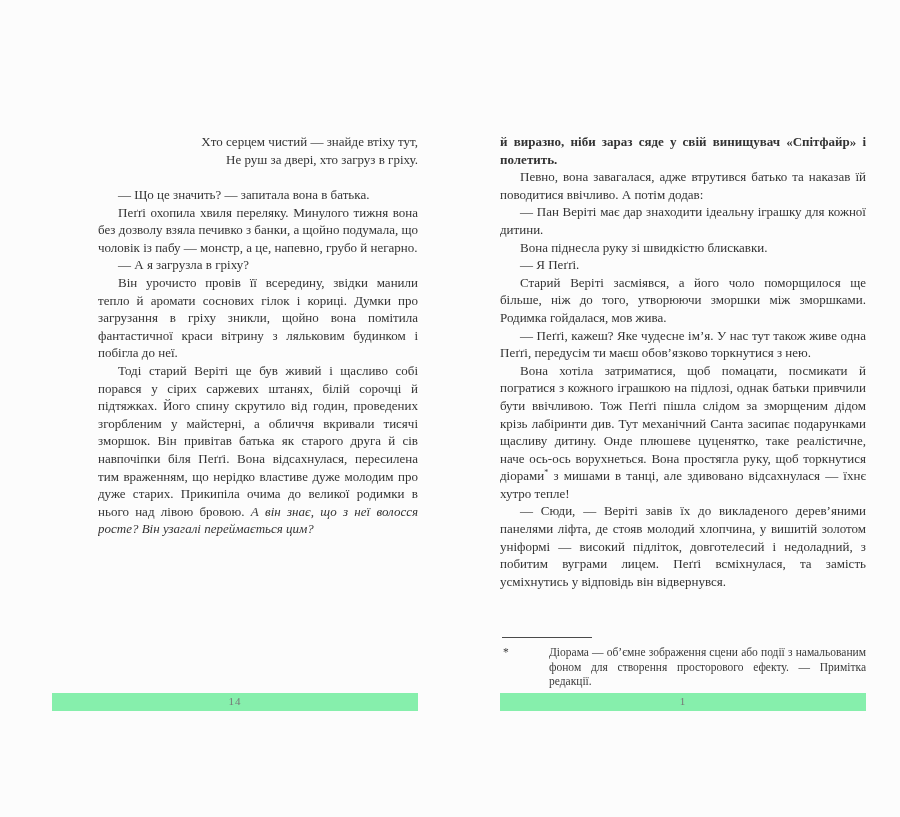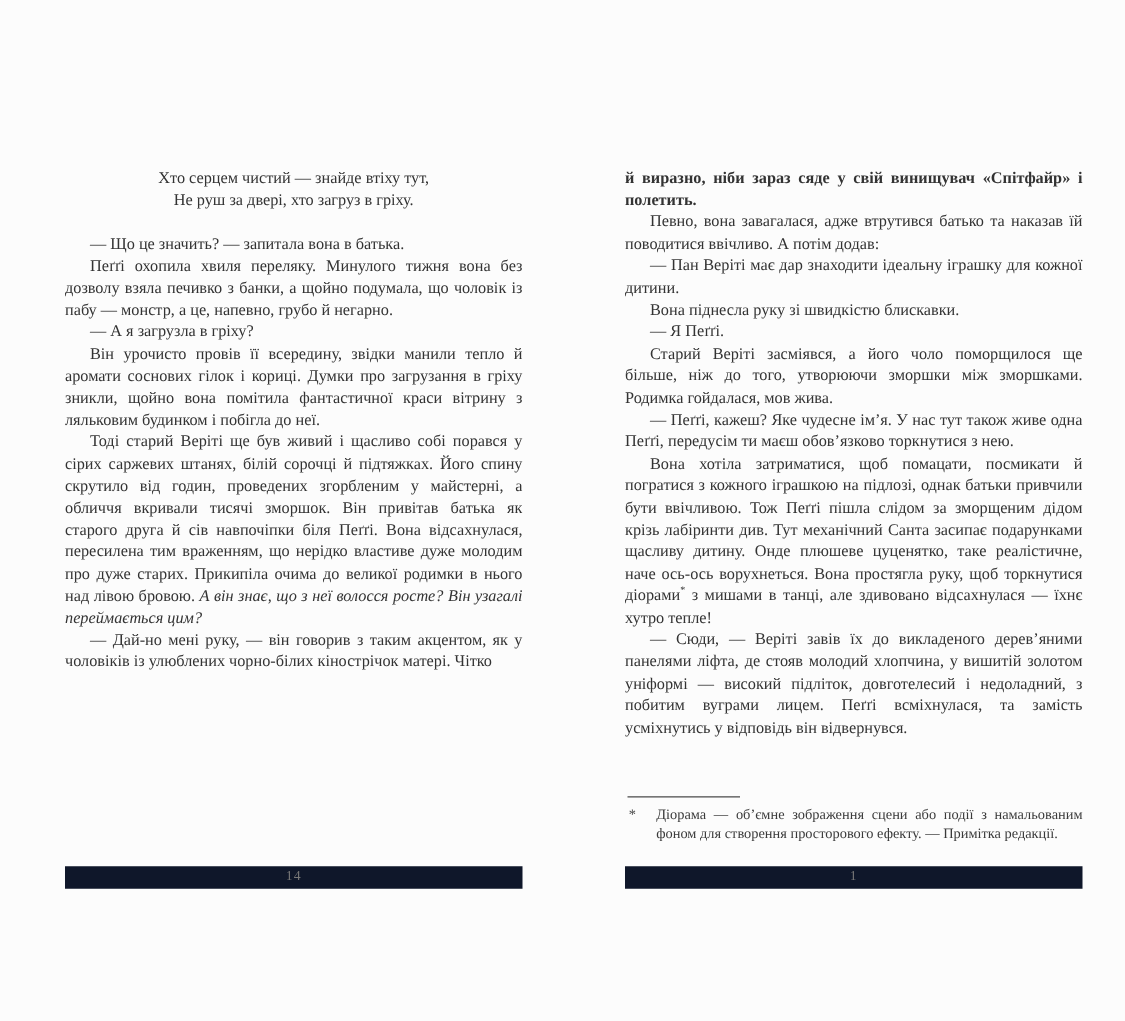--- a/index.html
+++ b/index.html
@@ -20,21 +20,21 @@
     inset: 0;
   }
   .page {
     position: absolute;
     top: 133px;
   }
   .page.left  { left: 52px;  width: 366px; }
   .page.right { left: 500px; width: 366px; }
 
   .epigraph {
-    text-align: center;
+    text-align: right;
     font-size: 13px;
     line-height: 18px;
     margin-bottom: 17px;
     color: #333333;
   }
 
   .body-text {
     font-size: 13px;
     line-height: 17.6px;
     text-align: justify;
@@ -53,20 +53,21 @@
     font-style: italic;
   }
   .body-text sup {
     font-size: 0.62em;
     line-height: 0;
     vertical-align: super;
   }
   .page.left .body-text {
     max-height: 516px;
     overflow: hidden;
+    margin-left: 46px;
   }
 
   .footnote {
     position: absolute;
     top: 503px;
     left: 0;
     width: 366px;
     background: #fcfcfc;
     z-index: 2;
     padding-top: 1px;
@@ -84,54 +85,54 @@
     color: #3a3a3a;
   }
   .fn-marker {
     flex: 0 0 22px;
     padding-left: 3px;
   }
   .fn-text {
     flex: 1;
     text-align: justify;
     hyphens: auto;
+    margin-left: 24px;
     -webkit-hyphens: auto;
   }
 
   .page-number {
     position: absolute;
     top: 560px;
     left: 0;
     width: 100%;
     text-align: center;
     font-size: 11px;
     letter-spacing: 1px;
     color: #777777;
-    background: #0f172a;
+    background: #86efac;
     z-index: 3;
     padding: 2px 0 4px 0;
   }
 </style>
 </head>
 <body>
 
 <div class="spread">
 
   <section class="page left">
     <div class="epigraph">
       <div>Хто серцем чистий — знайде втіху тут,</div>
       <div>Не руш за двері, хто загруз в гріху.</div>
     </div>
     <div class="body-text">
         <p><span>— Що це значить? — запитала вона в батька.</span></p>
         <p><span>Пеґґі охопила хвиля переляку. Минулого тижня вона без дозволу взяла печивко з банки, а щойно подумала, що чоловік із пабу — монстр, а це, напевно, грубо й негарно.</span></p>
         <p><span>— А я загрузла в гріху?</span></p>
         <p><span>Він урочисто провів її всередину, звідки манили тепло й аромати соснових гілок і кориці. Думки про загрузання в гріху зникли, щойно вона помітила фантастичної краси вітрину з ляльковим будинком і побігла до неї.</span></p>
         <p><span>Тоді старий Веріті ще був живий і щасливо собі порався у сірих саржевих штанях, білій сорочці й підтяжках. Його спину скрутило від годин, проведених згорбленим у майстерні, а обличчя вкривали тисячі зморшок. Він привітав батька як старого друга й сів навпочіпки біля Пеґґі. Вона відсахнулася, пересилена тим враженням, що нерідко властиве дуже молодим про дуже старих. Прикипіла очима до великої родимки в нього над лівою бровою. </span><em>А він знає, що з неї волосся росте? Він узагалі переймається цим?</em></p>
-        <p><span>— Дай-но мені руку, — він говорив з таким акцентом, як у чоловіків із улюблених чорно-білих кінострічок матері. Чітко</span></p>
       </div>
     <div class="page-number">14</div>
   </section>
 
   <section class="page right">
     <div class="body-text">
         <p class="no-indent"><span>й виразно, ніби зараз сяде у свій винищувач «Спітфайр» і полетить.</span></p>
         <p><span>Певно, вона завагалася, адже втрутився батько та наказав їй поводитися ввічливо. А потім додав:</span></p>
         <p><span>— Пан Веріті має дар знаходити ідеальну іграшку для кожної дитини.</span></p>
         <p><span>Вона піднесла руку зі швидкістю блискавки.</span></p>

